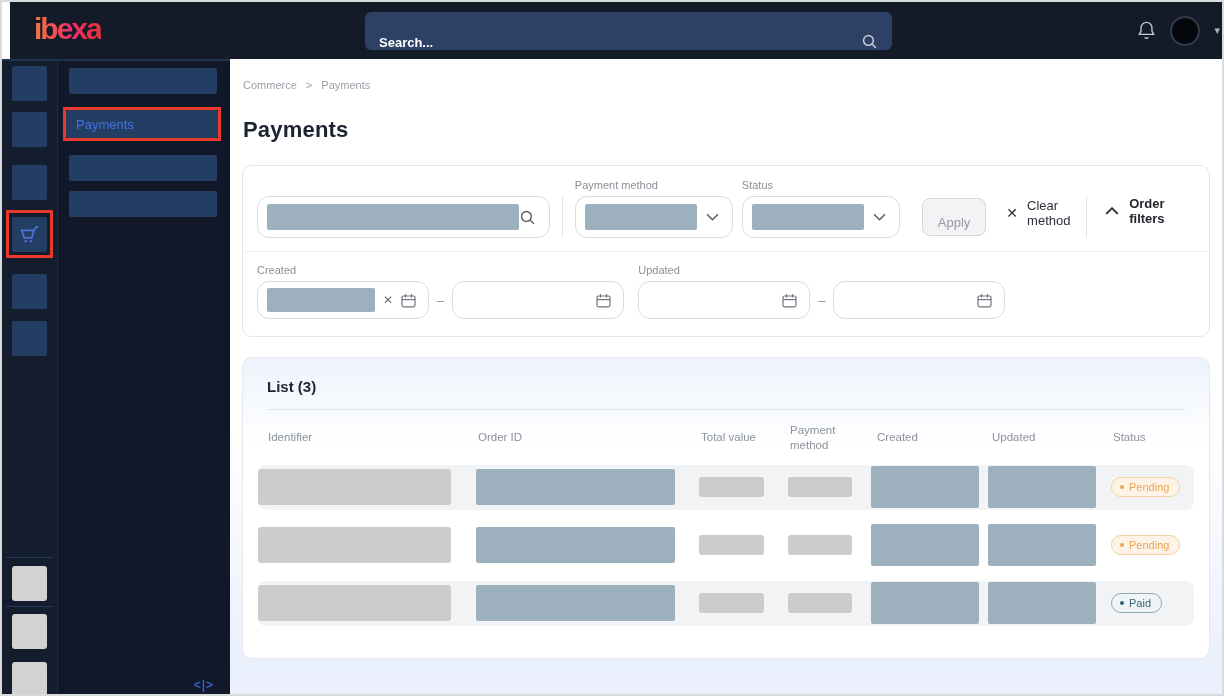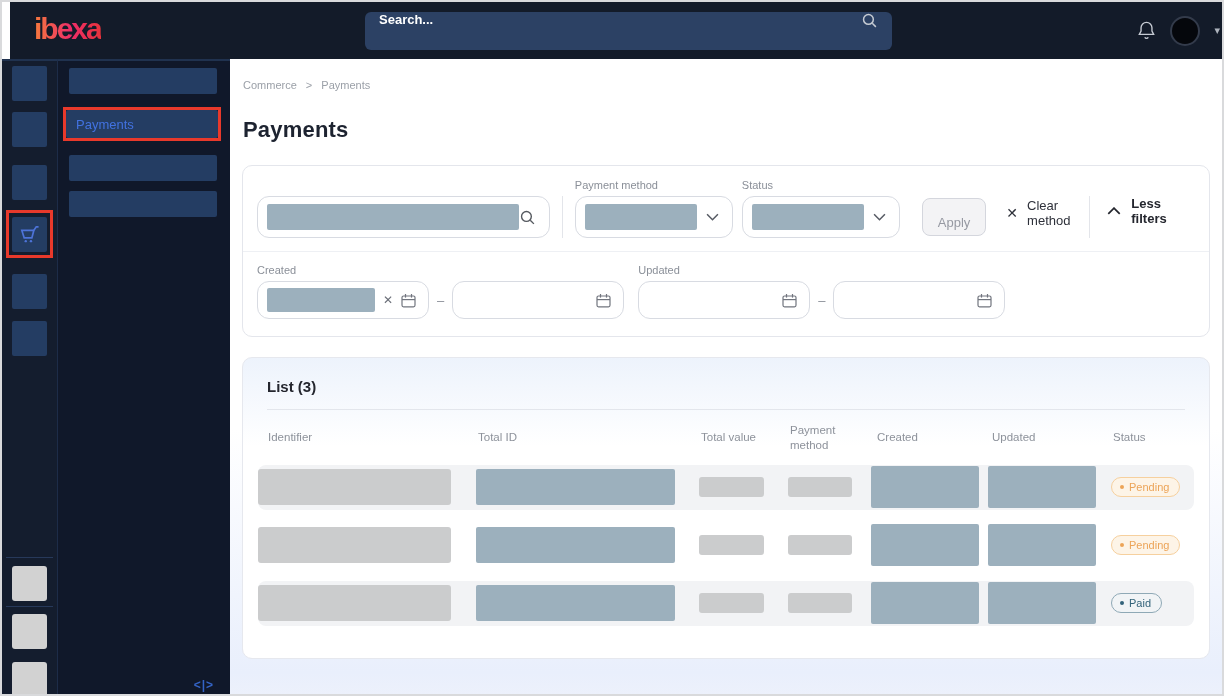--- a/index.html
+++ b/index.html
@@ -6,21 +6,21 @@
   body { font-family:"Liberation Sans", sans-serif; background:#c9c9c9; }
   .screen { position:relative; width:1224px; height:696px; background:#fff;
             border:2px solid #d9dadc; overflow:hidden; }
 
   
   .topbar { position:absolute; left:8px; top:0; width:100%; height:57px; background:#131b29; }
   .logo { position:absolute; left:24px; top:10px; font-size:30px; font-weight:800; letter-spacing:-2px;
           background:linear-gradient(90deg,#f57a3d 0%,#ee2d68 55%,#e8333c 100%);
           -webkit-background-clip:text; background-clip:text; color:transparent; }
   .search-wrap { position:absolute; left:355px; top:10px; width:527px; height:38px;
-                 background:#2c4164; border-radius:6px; display:flex; align-items:flex-start; padding:0 14px; }
+                 background:#2c4164; border-radius:6px; display:flex; align-items:flex-end; padding:0 14px; }
   .search-wrap input { flex:1; background:transparent; border:none; outline:none; color:#fff;
                        font-size:13px; font-weight:700; font-family:"Liberation Sans",sans-serif; }
   .search-wrap input::placeholder { color:#ffffff; opacity:1; }
   .tb-right { position:absolute; right:10px; top:0; height:57px; display:flex; align-items:center; gap:14px; }
   .avatar { width:30px; height:30px; border-radius:50%; background:#05070c; border:2px solid #333b4b; }
   .caret { color:#aeb4bd; font-size:11px; }
 
   
   .rail { position:absolute; left:0; top:57px; width:55px; height:639px; background:#141d2e;
           border-top:2px solid #20324f; }
@@ -222,21 +222,21 @@
           <span>Clear method</span>
         </div>
         <div class="less-group">
           <div class="vdiv" style="margin:0; align-self:center; height:42px;"></div>
           <div class="less-btn">
             <span style="display:flex;">
               <svg width="14" height="8" viewBox="0 0 12 7">
                   <polyline points="1,6 6,1 11,6" fill="none" stroke="#24262e" stroke-width="1.5"></polyline>
                 </svg>
             </span>
-            <span>Less filters</span>
+            <span>Order filters</span>
           </div>
         </div>
       </div>
 
       <div class="f-row2">
         <div class="field-col">
           <div class="f-label">Created</div>
           <div style="display:flex; align-items:center;">
             <div class="ctl date-input">
               <div class="redact date-block"></div>
@@ -295,21 +295,21 @@
         </div>
       </div>
     </div>
 
     <div class="list-card">
       <div class="list-title">List (3)</div>
       <div class="list-divider"></div>
 
       <div class="tgrid thead">
         <div class="th first">Identifier</div>
-        <div class="th">Total ID</div>
+        <div class="th">Order ID</div>
         <div class="th">Total value</div>
         <div class="th narrow">Payment method</div>
         <div class="th" style="padding-left:6px;">Created</div>
         <div class="th" style="padding-left:4px;">Updated</div>
         <div class="th">Status</div>
       </div>
 
       <div class="tgrid trow shade">
         <div class="cell">
             <div class="redact gray blk-id"></div>

